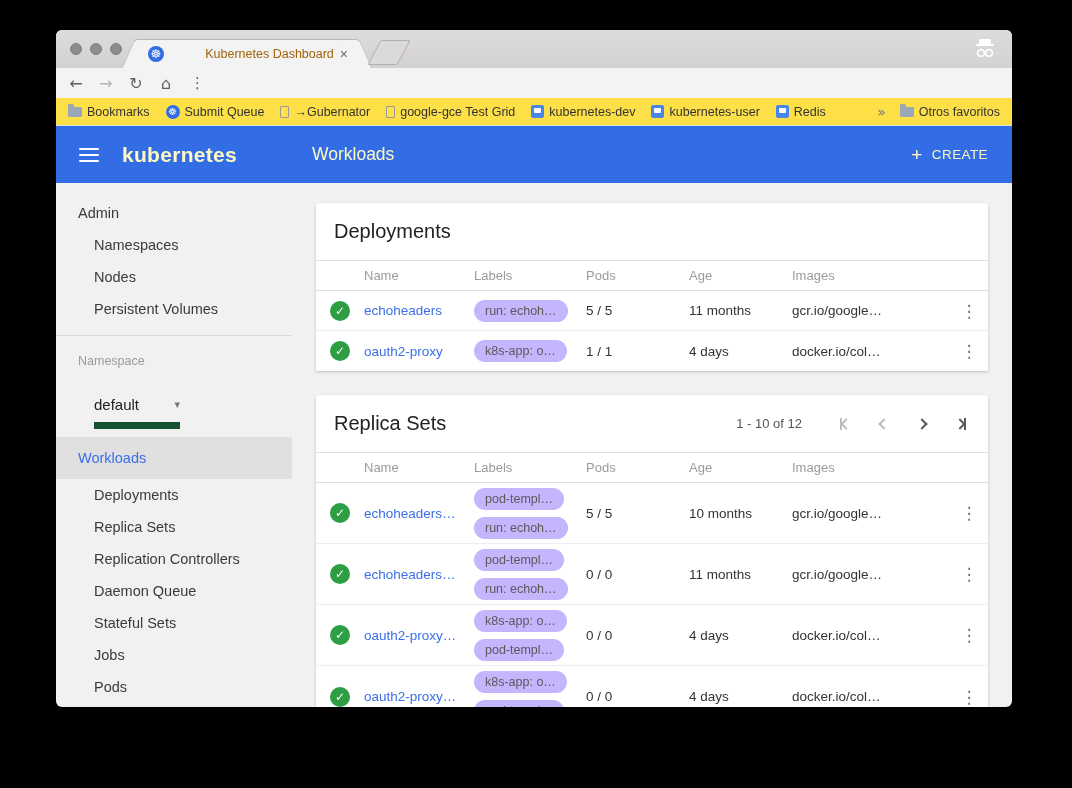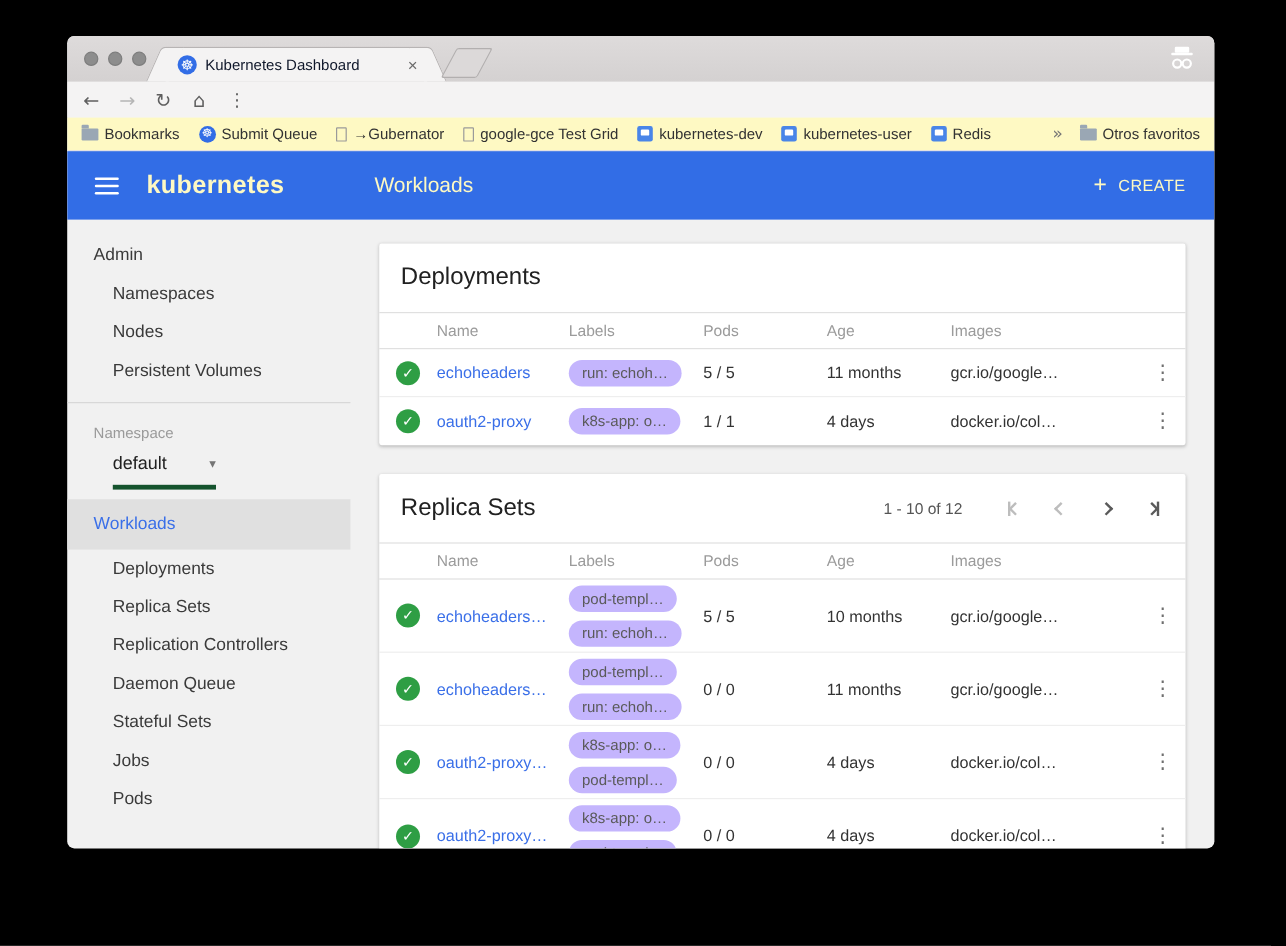--- a/index.html
+++ b/index.html
@@ -14,40 +14,40 @@
   .traffic { position:absolute; left:14px; top:13px; display:flex; gap:8px; }
   .traffic span { width:12px; height:12px; border-radius:50%; background:#8d8d8d; border:1px solid #7e7e7e; }
   .tab { position:absolute; left:82px; bottom:0; width:218px; height:29px; background:#f4f3f3;
          border-top:1px solid #b7b4b4; display:flex; align-items:center; padding:0 8px 0 10px; }
   .tab::before, .tab::after { content:""; position:absolute; top:-1px; bottom:0; width:18px; background:#f4f3f3; border-top:1px solid #b7b4b4; }
   .tab::before { left:-10px; transform:skewX(-24deg); border-left:1px solid #b7b4b4; border-top-left-radius:4px; }
   .tab::after  { right:-10px; transform:skewX(24deg); border-right:1px solid #b7b4b4; border-top-right-radius:4px; }
   .tab > * { position:relative; z-index:1; }
   .favicon { width:16px; height:16px; border-radius:50%; background:#326de6; color:#fff; font-size:12px;
              line-height:16px; text-align:center; margin-right:7px; flex:none; }
-  .tab-title { font-size:12.5px; color:#0f172a; white-space:nowrap; overflow:hidden; flex:1; }
+  .tab-title { font-size:12.5px; color:#a16207; white-space:nowrap; overflow:hidden; flex:1;text-align:right; }
   .tab-close { color:#6b6b6b; font-size:14px; margin-left:6px; cursor:default; }
   .newtab { position:absolute; left:318px; bottom:3px; width:30px; height:25px; background:#dcd9d9;
             border:1px solid #b2afaf; transform:skewX(-28deg); border-radius:2px; }
   .incognito { position:absolute; right:14px; top:7px; width:26px; height:24px; }
 
   
   .navbar { height:30px; background:#f4f3f3; display:flex; align-items:center; padding:0 8px 0 10px; gap:10px; }
   .nav-ico { font-size:16px; color:#5f5f5f; width:20px; text-align:center; }
   .nav-ico.disabled { color:#b6b6b6; }
   .urlbar { flex:1; height:22px; background:#fff; border:1px solid #c3c3c3; border-radius:3px;
             display:flex; align-items:center; padding:0 8px; gap:7px; }
   .doc-ico { width:9px; height:12px; border:1px solid #8a8a8a; border-radius:1px; flex:none; position:relative; }
   .doc-ico::after { content:""; position:absolute; right:-1px; top:-1px; border:3px solid #f4f3f3; border-left-color:#8a8a8a; border-bottom-color:#8a8a8a; display:none; }
   .url { font-size:12.5px; color:#8a8a8a; white-space:nowrap; overflow:hidden; }
   .url b { color:#1b1b1b; font-weight:700; }
   .menu-dots { color:#5f5f5f; font-size:15px; padding:0 4px; }
 
   
-  .bookmarks { height:28px; background:#fef9c3; display:flex; align-items:center; padding:0 12px; gap:16px;
+  .bookmarks { height:28px; background:#fde047; display:flex; align-items:center; padding:0 12px; gap:16px;
                font-size:12.5px; color:#333; border-bottom:1px solid #e3e1e1; }
   .bm { display:flex; align-items:center; gap:5px; white-space:nowrap; }
   .bm-right { margin-left:auto; display:flex; align-items:center; gap:14px; }
   .folder-ico { width:14px; height:10px; background:#9aa7b4; border-radius:1px; position:relative; flex:none; }
   .folder-ico::before { content:""; position:absolute; top:-3px; left:0; width:6px; height:3px; background:#9aa7b4; border-radius:1px 1px 0 0; }
   .page-ico { width:9px; height:12px; border:1px solid #9a9a9a; border-radius:1px; flex:none; }
   .group-ico { width:13px; height:13px; background:#4985e8; border-radius:2px; flex:none; position:relative; }
   .group-ico::after { content:""; position:absolute; left:3px; top:3px; width:7px; height:5px; background:#fff; border-radius:1px; }
   .k8s-ico { width:14px; height:14px; border-radius:50%; background:#326de6; color:#fff; font-size:10px; line-height:14px; text-align:center; flex:none; }
   .chev-more { color:#757575; font-size:14px; }
@@ -62,21 +62,21 @@
   .create-btn .plus { font-size:19px; font-weight:400; }
 
   
   .content { display:flex; height:524px; }
   .sidebar { width:236px; flex:none; padding-top:14px; font-size:14.5px; color:#3a3a3a; }
   .side-item { height:32px; line-height:32px; padding-left:22px; white-space:nowrap; }
   .side-item.nested { padding-left:38px; }
   .side-item.selected { background:#e0e0e0; color:#3a6fe8; margin-top:8px; height:42px; line-height:42px; }
   .side-divider { border:none; border-top:1px solid #d8d8d8; margin:10px 0 12px; }
   .ns-label { font-size:12.5px; color:#9a9a9a; padding-left:22px; height:26px; line-height:26px; }
-  .ns-select { margin:4px 0 0 38px; width:86px; border-bottom:4px solid #14532d; padding-bottom:9px;
+  .ns-select { margin:22px 0 0 38px; width:86px; border-bottom:7px solid #14532d; padding-bottom:9px;
                display:flex; align-items:center; justify-content:space-between; font-size:15px; color:#212121; }
   .ns-caret { color:#757575; font-size:11px; }
 
   .main { flex:1; overflow:hidden; }
   .card { background:#fff; margin:20px 24px 0 24px; border-radius:2px;
           box-shadow:0 1px 3px rgba(0,0,0,.22); }
   .card-title-row { height:58px; display:flex; align-items:center; padding:0 22px 0 18px; border-bottom:1px solid #e0e0e0; }
   .card-title { font-size:20px; color:#212121; }
   .pager { margin-left:auto; display:flex; align-items:center; gap:30px; }
   .pager-label { font-size:13px; color:#555; margin-right:8px; }

